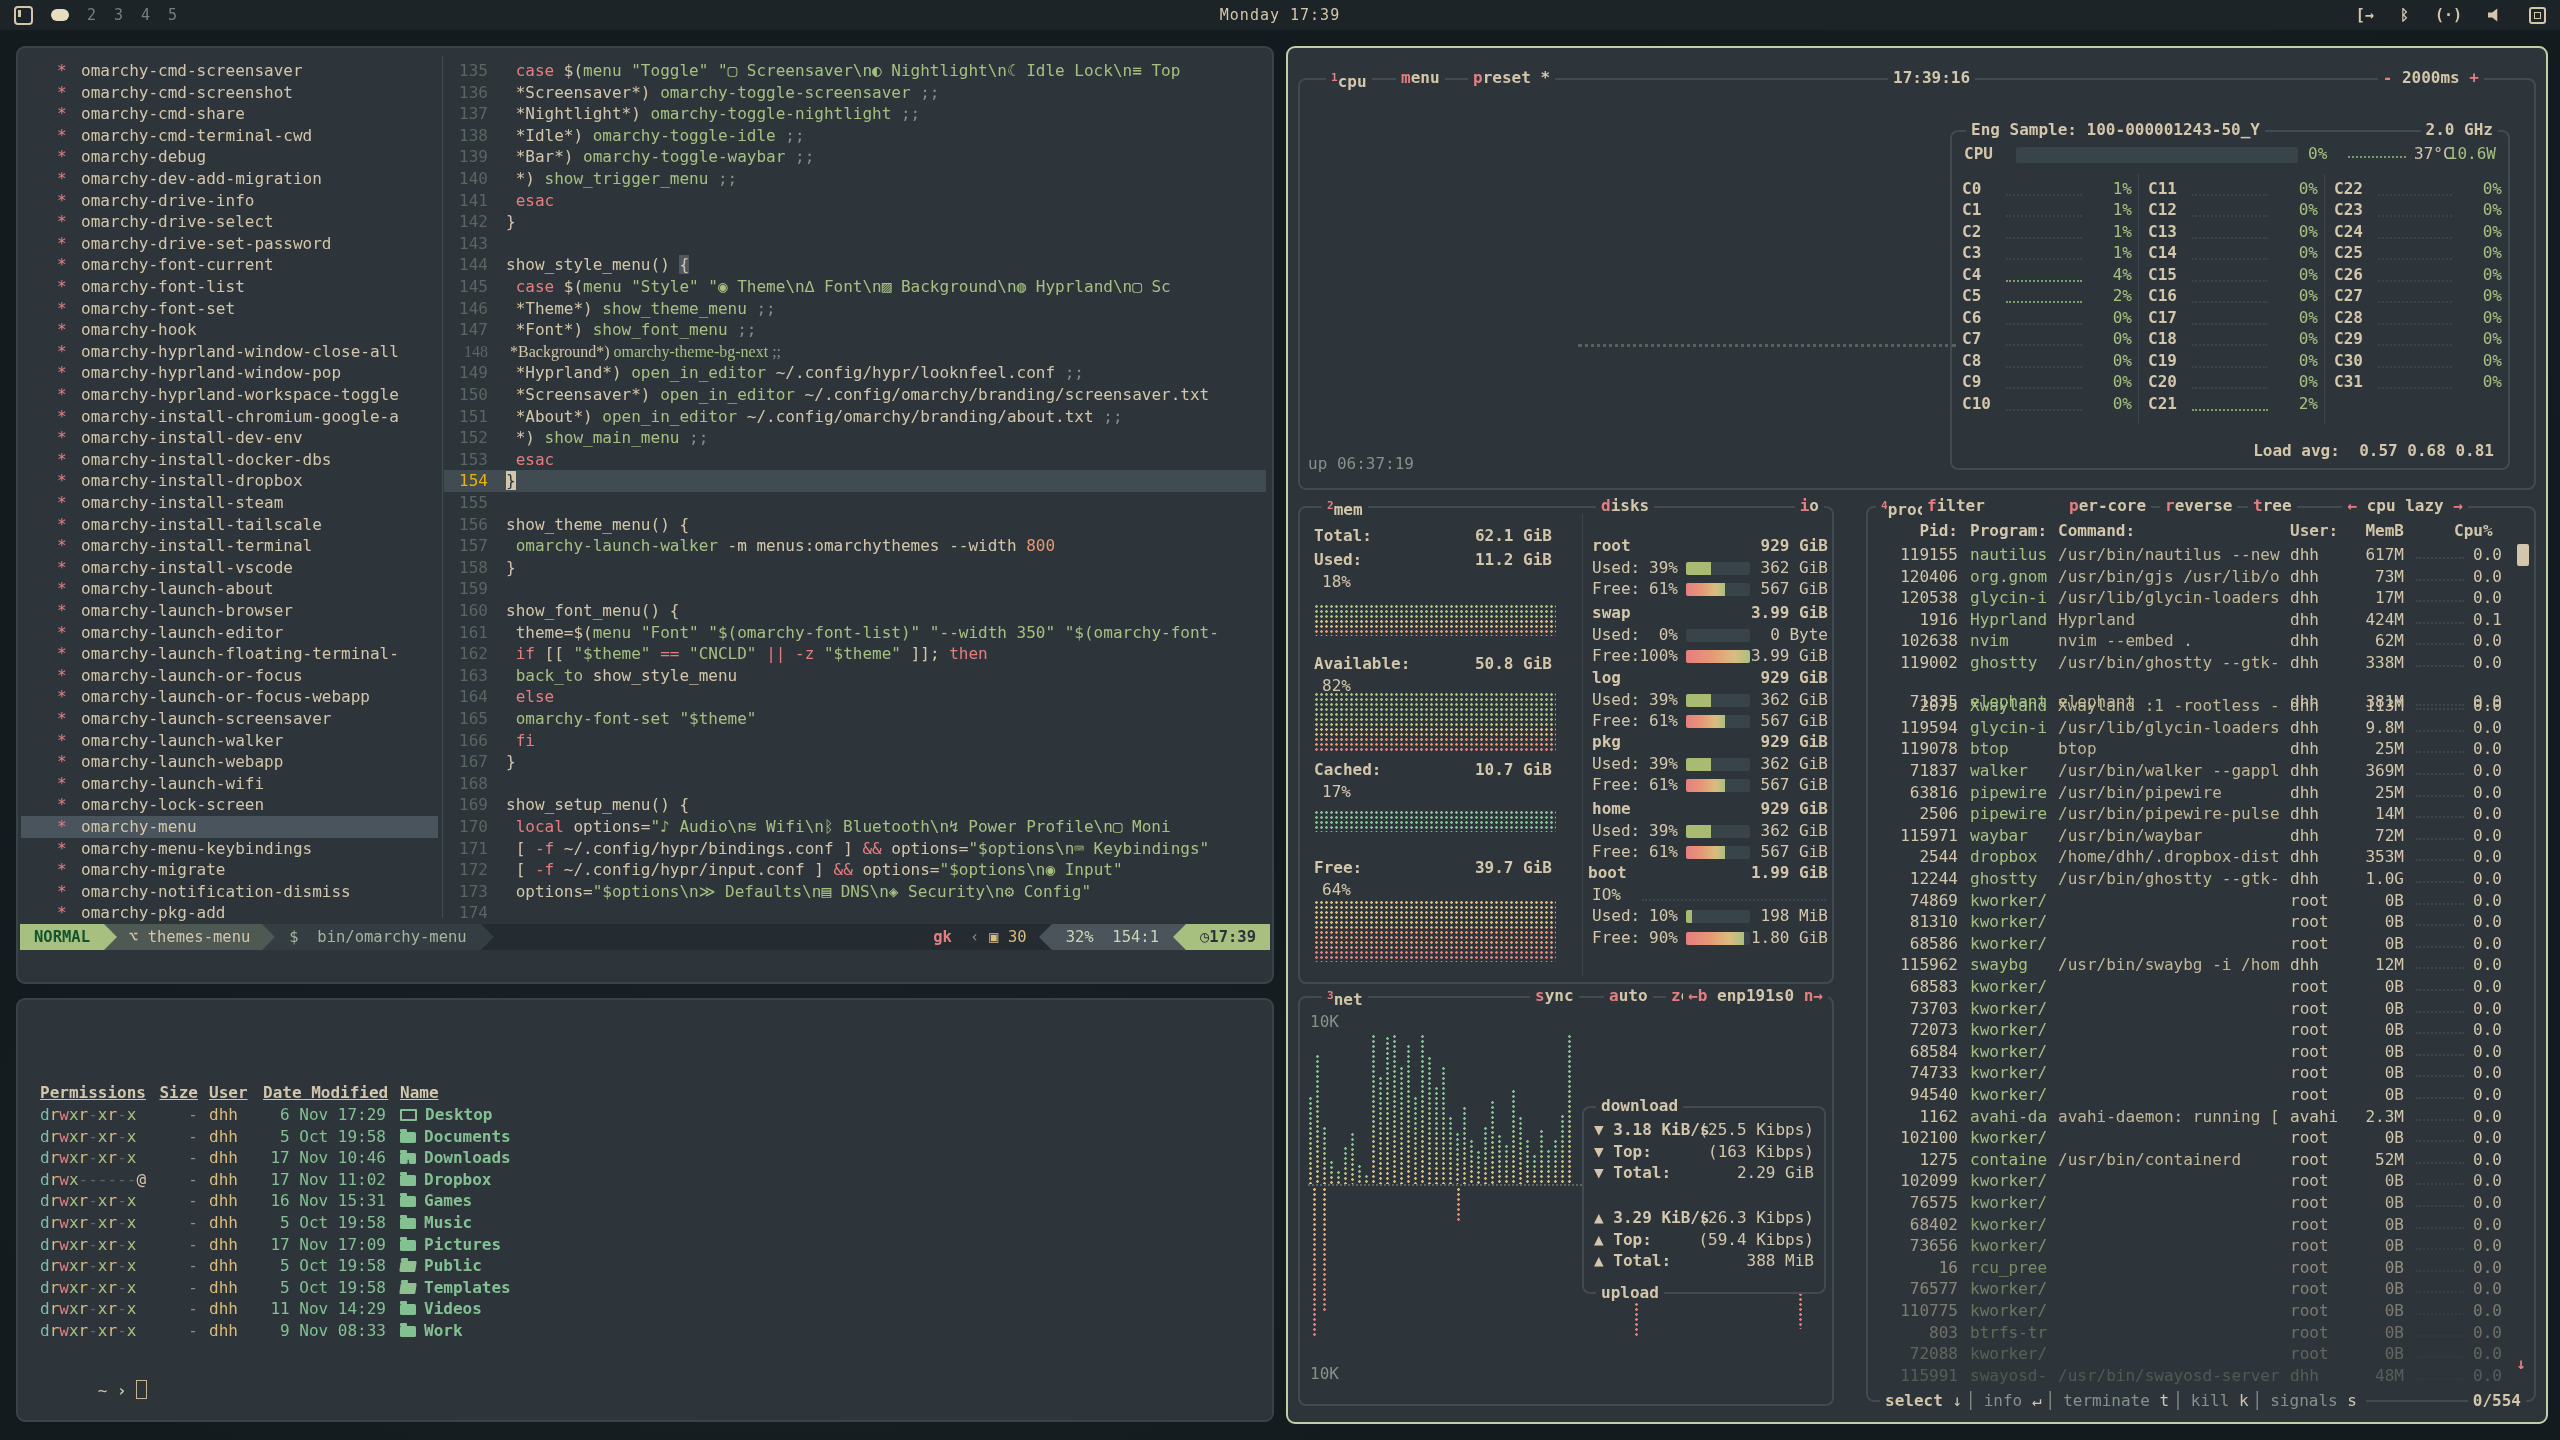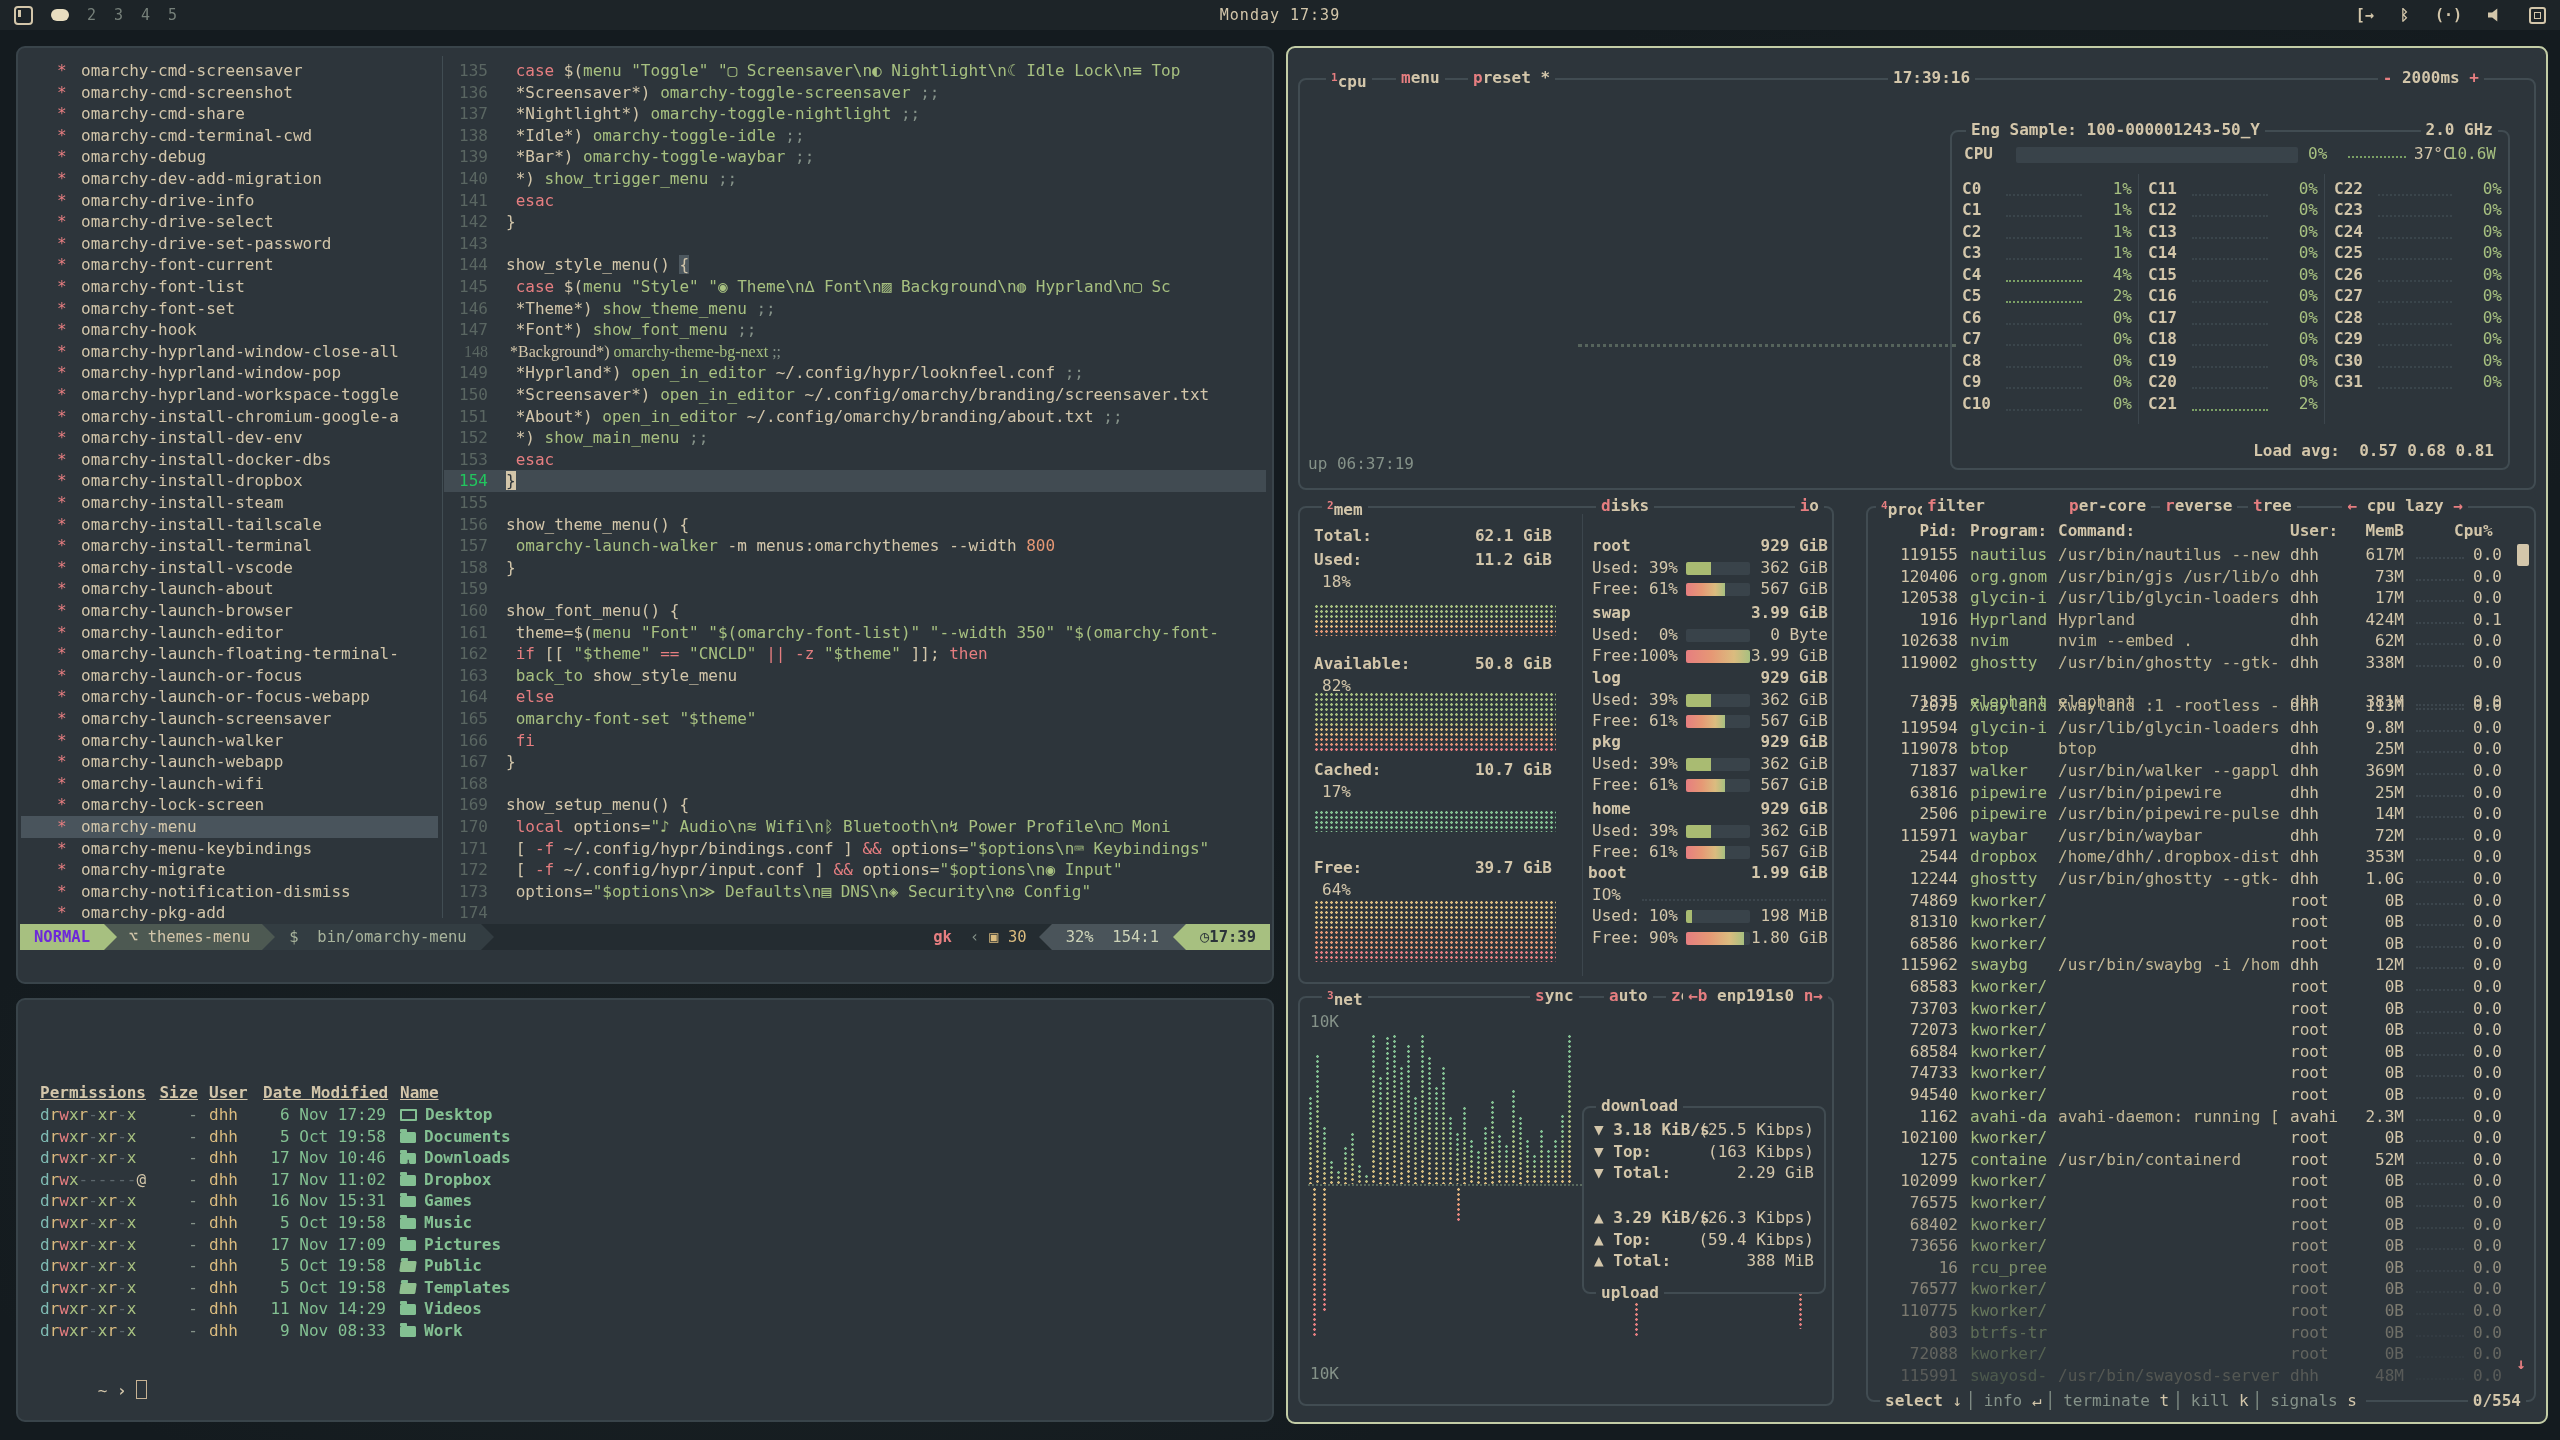--- a/index.html
+++ b/index.html
@@ -29,28 +29,28 @@
   
   #nvim-win{left:16px;top:46px;width:1258px;height:938px;font-size:16px;}
   .flist-row{position:absolute;left:3px;width:417px;height:21.6px;line-height:21.6px;white-space:nowrap;overflow:hidden;}
   .flist-row.sel{background:#49545c;}
   .flist-star{position:absolute;left:36px;color:#e67e80;}
   .flist-name{position:absolute;left:60px;color:#d3c6aa;}
   .vsep{position:absolute;left:424px;top:8px;height:862px;width:1px;background:#414d53;}
   .code-row{position:absolute;left:426px;right:6px;height:21.6px;line-height:21.6px;white-space:nowrap;overflow:hidden;}
   .code-row.cursorline{background:#414b52;}
   .lnum{display:inline-block;width:44px;text-align:right;color:#5a6662;margin-right:18px;}
-  .cursorline .lnum{color:#22c55e;text-align:right;}
+  .cursorline .lnum{color:#eab308;text-align:right;}
   .r{color:#e67e80}.g{color:#a7c080}.t{color:#d3c6aa}.c{color:#859289}.o{color:#e69875}
   .m{background:#4d585f;color:#d3c6aa;}
   .k{background:#d3c6aa;color:#2b3339;}
   
   .sl{position:absolute;left:2px;right:2px;top:876px;height:26px;display:flex;align-items:stretch;
      background:#242c31;font-size:15.5px;line-height:26px;white-space:pre;}
-  .sl-mode{background:#a7c080;color:#6d28d9;font-weight:bold;padding:0 14px;}
+  .sl-mode{background:#a7c080;color:#14532d;font-weight:bold;padding:0 14px;}
   .ar{width:0;height:0;border-top:13px solid transparent;border-bottom:13px solid transparent;border-left:13px solid transparent;}
   .al{width:0;height:0;border-top:13px solid transparent;border-bottom:13px solid transparent;border-right:13px solid transparent;}
   .sl-branch{background:#4d5952;color:#d3c6aa;padding:0 12px;}
   .sl-cmd{background:#333d42;color:#a8b39c;padding:0 14px;}
   .sl-right{margin-left:auto;display:flex;align-items:stretch;}
   .sl-reg{color:#e67e80;font-weight:bold;padding:0 10px;}
   .sl-sep{color:#859289;padding:0 8px;}
   .sl-box{color:#dbbc7f;padding:0 12px 0 2px;}
   .sl-pos{background:#4a545a;color:#cdd3b8;padding:0 14px;}
   .sl-time{background:#a7c080;color:#2b3339;font-weight:bold;padding:0 14px;}

